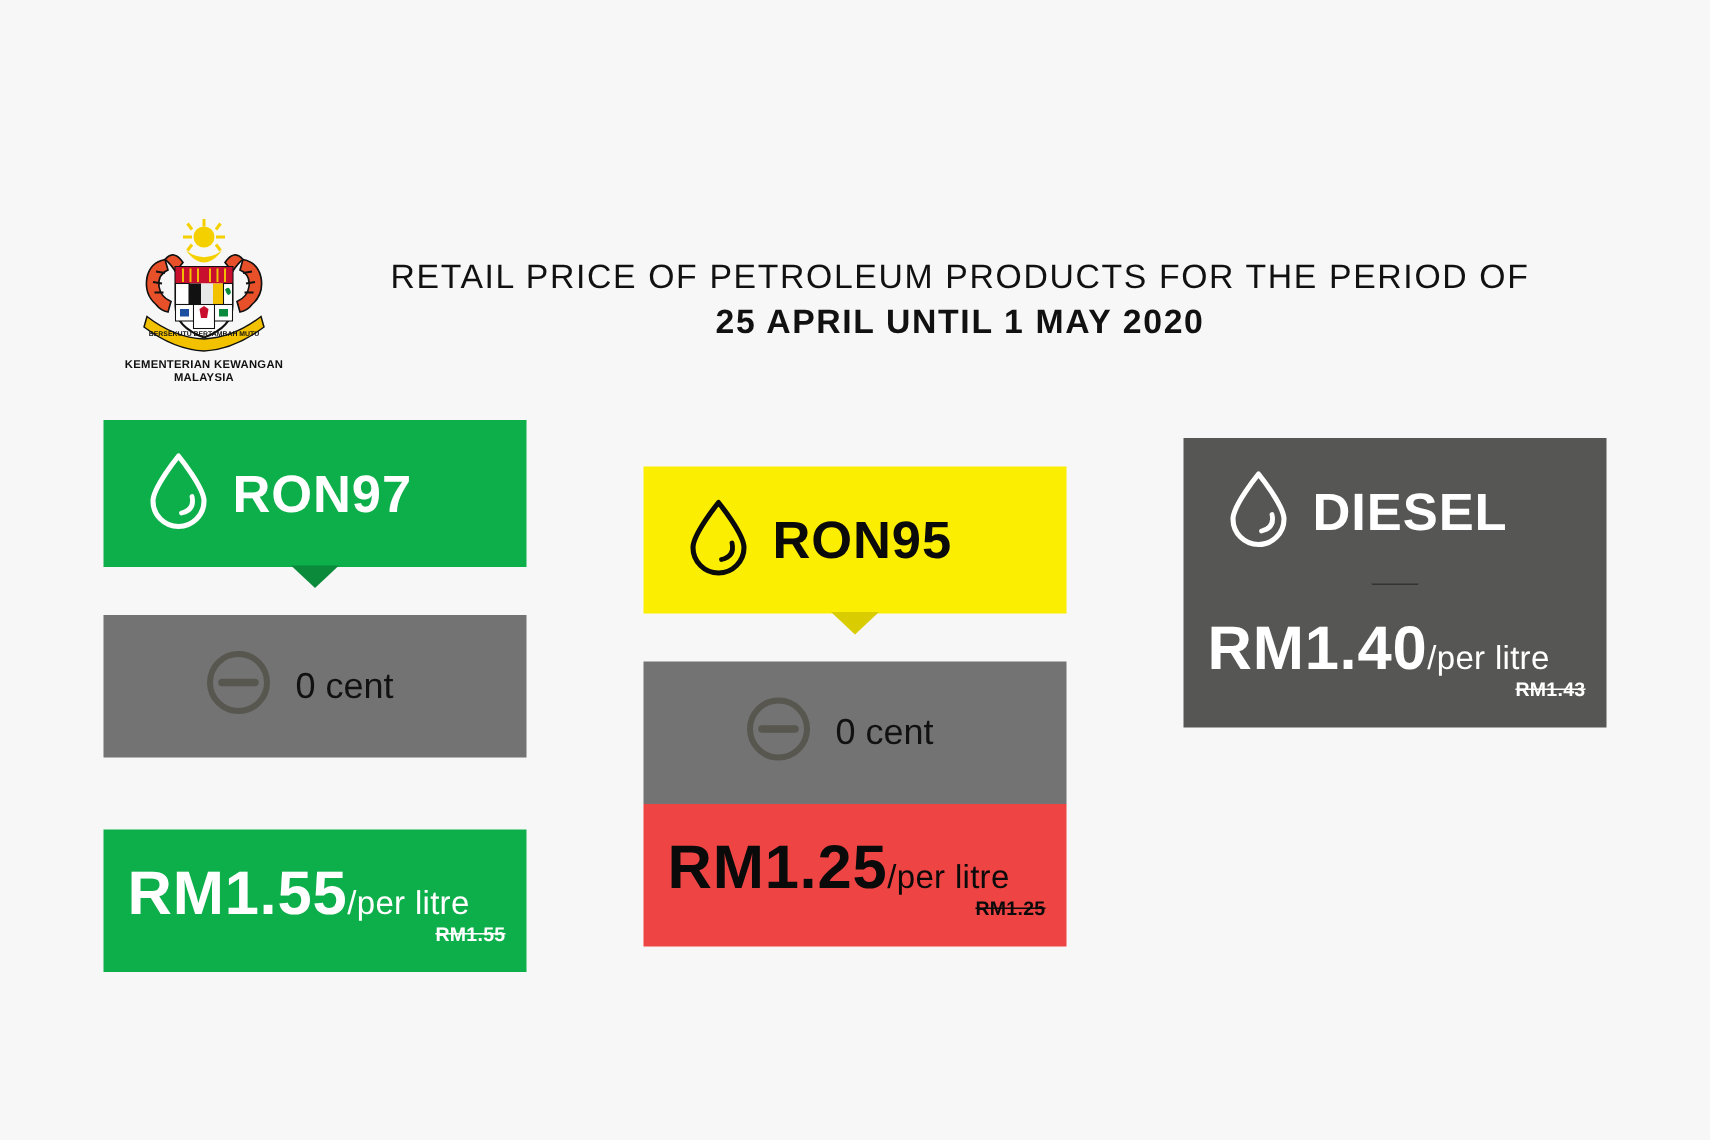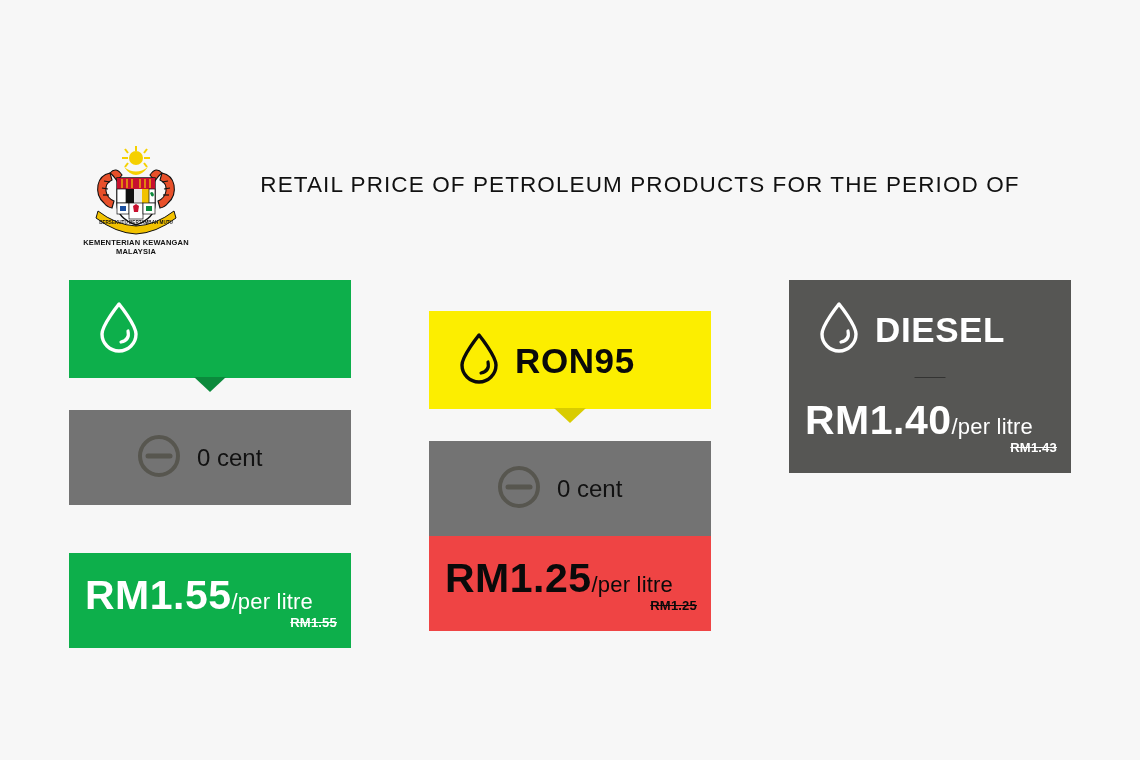--- a/index.html
+++ b/index.html
@@ -170,21 +170,21 @@
   
   .theme-yellow .card-head { background: #fcee00; }
   .theme-yellow .fuel-name,
   .theme-yellow .price-main,
   .theme-yellow .price-unit,
   .theme-yellow .price-old { color: #0a0a0a; }
   .theme-yellow .pointer { border-top-color: #d9cc00; }
   .theme-yellow .card-price { background: #ef4444; }
 
   
-  .theme-dark .card-head { background: #565654; }
+  .theme-dark .card-head { background: #565654; margin-top: 12px; }
   .theme-dark .fuel-name,
   .theme-dark .price-main,
   .theme-dark .price-unit,
   .theme-dark .price-old { color: #ffffff; }
   .theme-dark .pointer { border-top-color: #333332; }
   .theme-dark .card-price { background: #565654; }
 </style>
 </head>
 <body>
 
@@ -246,33 +246,35 @@
 
       <path d="M14 66 q18 14 38 15 q20 -1 38 -15 l2 7 q-20 15 -40 16 q-20 -1 -40 -16 z" fill="#f2c200" stroke="#111" stroke-width="1"></path>
       <text x="52" y="79" font-size="4.6" font-family="'Liberation Sans',sans-serif" font-weight="700" fill="#111" text-anchor="middle">BERSEKUTU BERTAMBAH MUTU</text>
     </svg>
     <div class="crest-caption">KEMENTERIAN KEWANGAN
 MALAYSIA</div>
   </div>
 
   <div class="title-block">
     <div class="title-line1">RETAIL PRICE OF PETROLEUM PRODUCTS FOR THE PERIOD OF</div>
+    <div class="title-line2">25 APRIL UNTIL 1 MAY 2020</div>
   </div>
 </div>
 
 <div class="cards">
 
   <div class="card card-0 theme-green">
     <div class="card-head">
       <span class="drop">
         <svg width="44" height="52" viewBox="0 0 44 52">
           <path d="M22 3 C22 3 5 24 5 33 a17 17 0 0 0 34 0 C39 24 22 3 22 3 z" fill="none" stroke="#ffffff" stroke-width="3.4" stroke-linejoin="round"></path>
           <path d="M31 30 q2 9 -7 11" fill="none" stroke="#ffffff" stroke-width="3.2" stroke-linecap="round"></path>
         </svg>
       </span>
+      <span class="fuel-name">RON97</span>
       <span class="pointer"></span>
     </div>
 
     <div class="card-change">
       <span class="change-icon">
         <svg width="48" height="48" viewBox="0 0 48 48">
           <circle cx="24" cy="24" r="19" fill="none" stroke="#57564f" stroke-width="4"></circle>
           <line x1="13" y1="24" x2="35" y2="24" stroke="#57564f" stroke-width="5" stroke-linecap="round"></line>
         </svg>
       </span>

